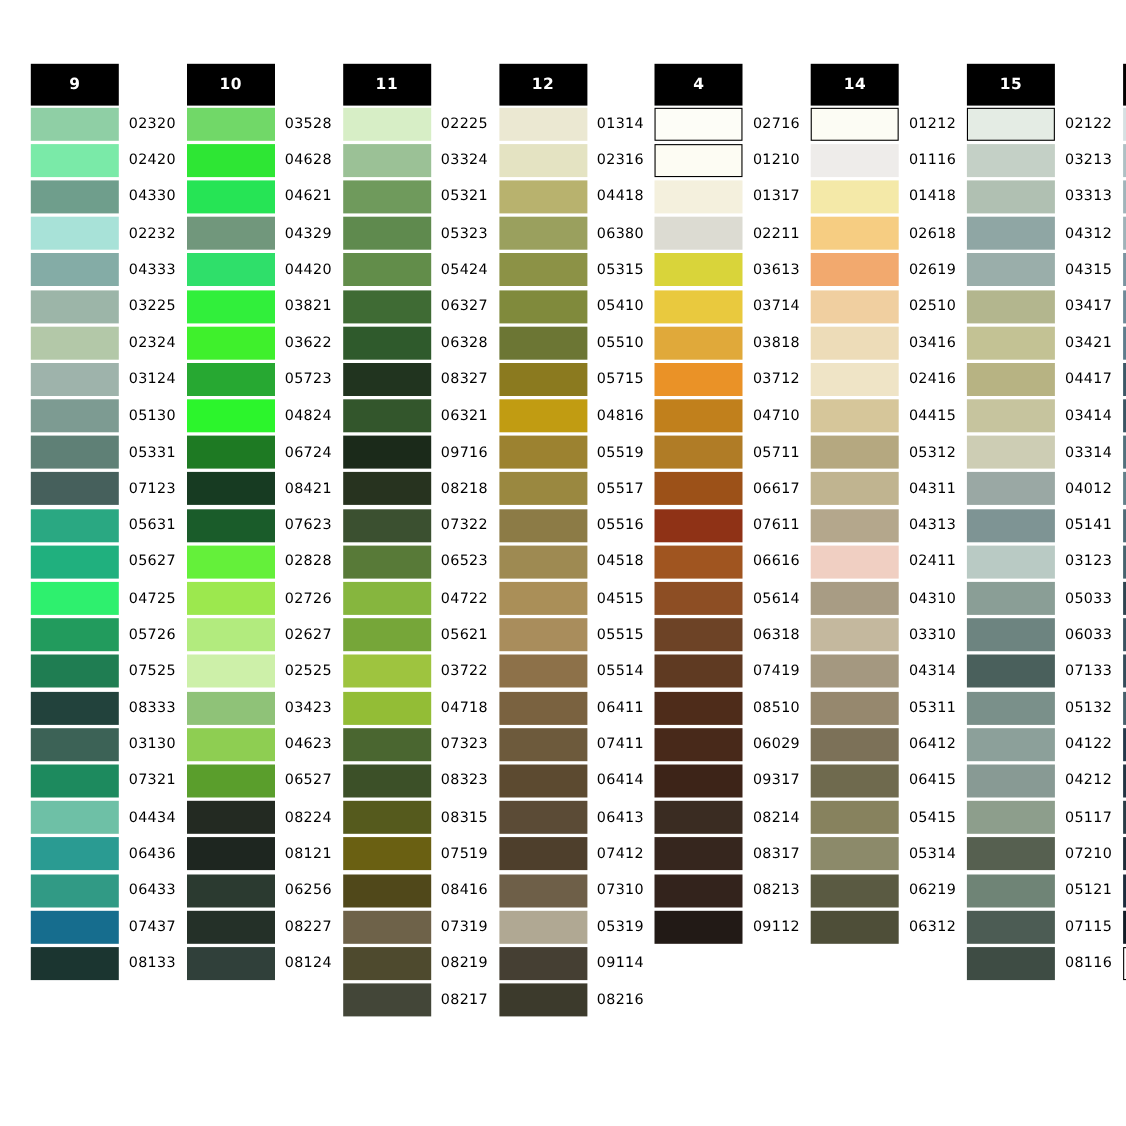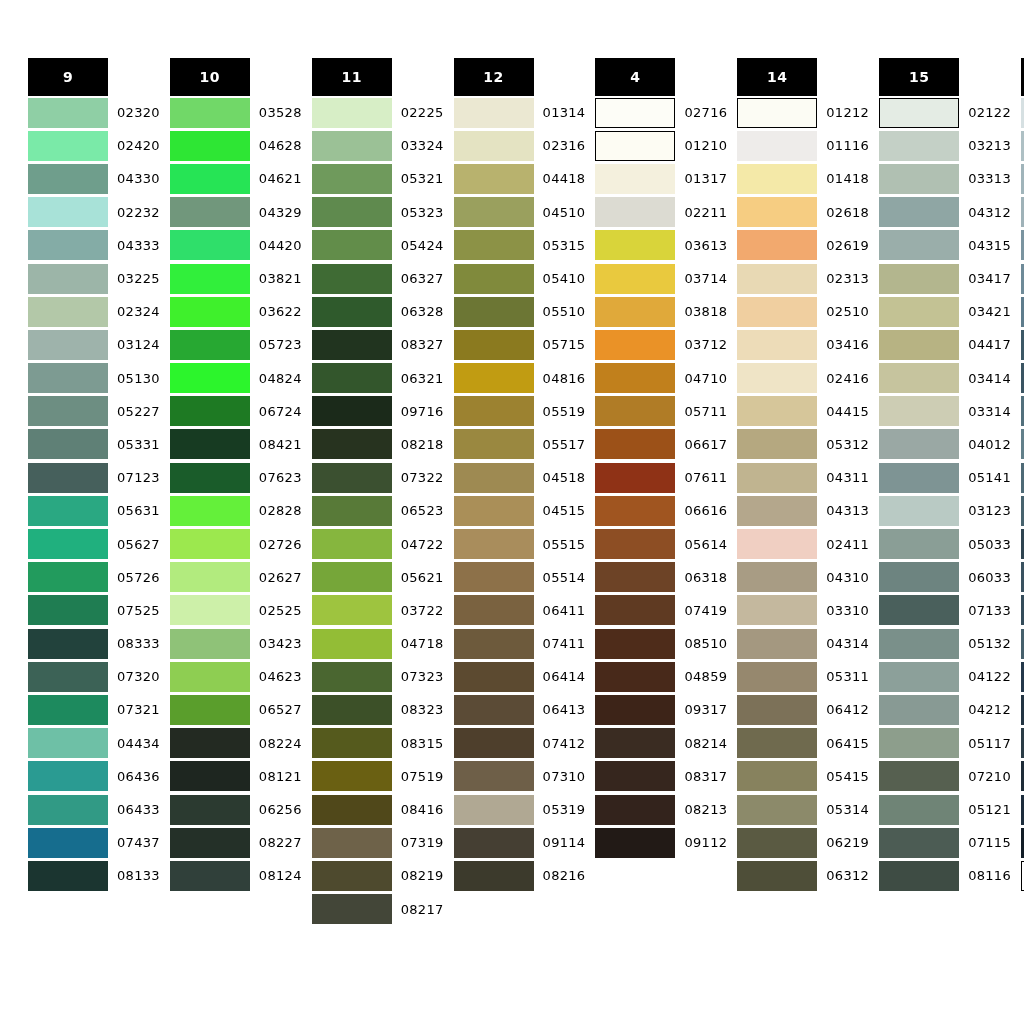--- a/index.html
+++ b/index.html
@@ -112,54 +112,54 @@
           </div>
           <div class="swatch-row">
             <div class="swatch" style="background: rgb(158, 179, 171);"></div>
             <div class="swatch-code">03124</div>
           </div>
           <div class="swatch-row">
             <div class="swatch" style="background: rgb(125, 155, 146);"></div>
             <div class="swatch-code">05130</div>
           </div>
           <div class="swatch-row">
-            <div class="swatch" style="background: rgb(109, 142, 130);"></div>
-            <div class="swatch-code">05227</div>
-          </div>
-          <div class="swatch-row">
             <div class="swatch" style="background: rgb(95, 128, 118);"></div>
             <div class="swatch-code">05331</div>
           </div>
           <div class="swatch-row">
             <div class="swatch" style="background: rgb(70, 96, 92);"></div>
             <div class="swatch-code">07123</div>
           </div>
           <div class="swatch-row">
             <div class="swatch" style="background: rgb(42, 168, 130);"></div>
             <div class="swatch-code">05631</div>
           </div>
           <div class="swatch-row">
             <div class="swatch" style="background: rgb(32, 176, 126);"></div>
             <div class="swatch-code">05627</div>
           </div>
           <div class="swatch-row">
+            <div class="swatch" style="background: rgb(46, 240, 110);"></div>
+            <div class="swatch-code">04725</div>
+          </div>
+          <div class="swatch-row">
             <div class="swatch" style="background: rgb(34, 155, 93);"></div>
             <div class="swatch-code">05726</div>
           </div>
           <div class="swatch-row">
             <div class="swatch" style="background: rgb(31, 125, 82);"></div>
             <div class="swatch-code">07525</div>
           </div>
           <div class="swatch-row">
             <div class="swatch" style="background: rgb(34, 66, 60);"></div>
             <div class="swatch-code">08333</div>
           </div>
           <div class="swatch-row">
             <div class="swatch" style="background: rgb(60, 98, 86);"></div>
-            <div class="swatch-code">07320</div>
+            <div class="swatch-code">03130</div>
           </div>
           <div class="swatch-row">
             <div class="swatch" style="background: rgb(29, 138, 94);"></div>
             <div class="swatch-code">07321</div>
           </div>
           <div class="swatch-row">
             <div class="swatch" style="background: rgb(110, 192, 166);"></div>
             <div class="swatch-code">04434</div>
           </div>
           <div class="swatch-row">
@@ -396,21 +396,21 @@
           <div class="swatch-row">
             <div class="swatch" style="background: rgb(228, 227, 194);"></div>
             <div class="swatch-code">02316</div>
           </div>
           <div class="swatch-row">
             <div class="swatch" style="background: rgb(184, 178, 110);"></div>
             <div class="swatch-code">04418</div>
           </div>
           <div class="swatch-row">
             <div class="swatch" style="background: rgb(154, 160, 94);"></div>
-            <div class="swatch-code">04510</div>
+            <div class="swatch-code">06380</div>
           </div>
           <div class="swatch-row">
             <div class="swatch" style="background: rgb(140, 146, 70);"></div>
             <div class="swatch-code">05315</div>
           </div>
           <div class="swatch-row">
             <div class="swatch" style="background: rgb(128, 138, 60);"></div>
             <div class="swatch-code">05410</div>
           </div>
           <div class="swatch-row">
@@ -425,20 +425,24 @@
             <div class="swatch" style="background: rgb(193, 156, 18);"></div>
             <div class="swatch-code">04816</div>
           </div>
           <div class="swatch-row">
             <div class="swatch" style="background: rgb(156, 130, 48);"></div>
             <div class="swatch-code">05519</div>
           </div>
           <div class="swatch-row">
             <div class="swatch" style="background: rgb(154, 136, 64);"></div>
             <div class="swatch-code">05517</div>
+          </div>
+          <div class="swatch-row">
+            <div class="swatch" style="background: rgb(140, 123, 70);"></div>
+            <div class="swatch-code">05516</div>
           </div>
           <div class="swatch-row">
             <div class="swatch" style="background: rgb(158, 138, 82);"></div>
             <div class="swatch-code">04518</div>
           </div>
           <div class="swatch-row">
             <div class="swatch" style="background: rgb(170, 143, 88);"></div>
             <div class="swatch-code">04515</div>
           </div>
           <div class="swatch-row">
@@ -553,21 +557,21 @@
           <div class="swatch-row">
             <div class="swatch" style="background: rgb(95, 58, 34);"></div>
             <div class="swatch-code">07419</div>
           </div>
           <div class="swatch-row">
             <div class="swatch" style="background: rgb(78, 44, 26);"></div>
             <div class="swatch-code">08510</div>
           </div>
           <div class="swatch-row">
             <div class="swatch" style="background: rgb(72, 41, 26);"></div>
-            <div class="swatch-code">04859</div>
+            <div class="swatch-code">06029</div>
           </div>
           <div class="swatch-row">
             <div class="swatch" style="background: rgb(61, 36, 24);"></div>
             <div class="swatch-code">09317</div>
           </div>
           <div class="swatch-row">
             <div class="swatch" style="background: rgb(58, 44, 34);"></div>
             <div class="swatch-code">08214</div>
           </div>
           <div class="swatch-row">
@@ -599,24 +603,20 @@
             <div class="swatch" style="background: rgb(244, 233, 168);"></div>
             <div class="swatch-code">01418</div>
           </div>
           <div class="swatch-row">
             <div class="swatch" style="background: rgb(246, 205, 130);"></div>
             <div class="swatch-code">02618</div>
           </div>
           <div class="swatch-row">
             <div class="swatch" style="background: rgb(242, 169, 110);"></div>
             <div class="swatch-code">02619</div>
-          </div>
-          <div class="swatch-row">
-            <div class="swatch" style="background: rgb(232, 217, 180);"></div>
-            <div class="swatch-code">02313</div>
           </div>
           <div class="swatch-row">
             <div class="swatch" style="background: rgb(240, 207, 160);"></div>
             <div class="swatch-code">02510</div>
           </div>
           <div class="swatch-row">
             <div class="swatch" style="background: rgb(237, 220, 184);"></div>
             <div class="swatch-code">03416</div>
           </div>
           <div class="swatch-row">

